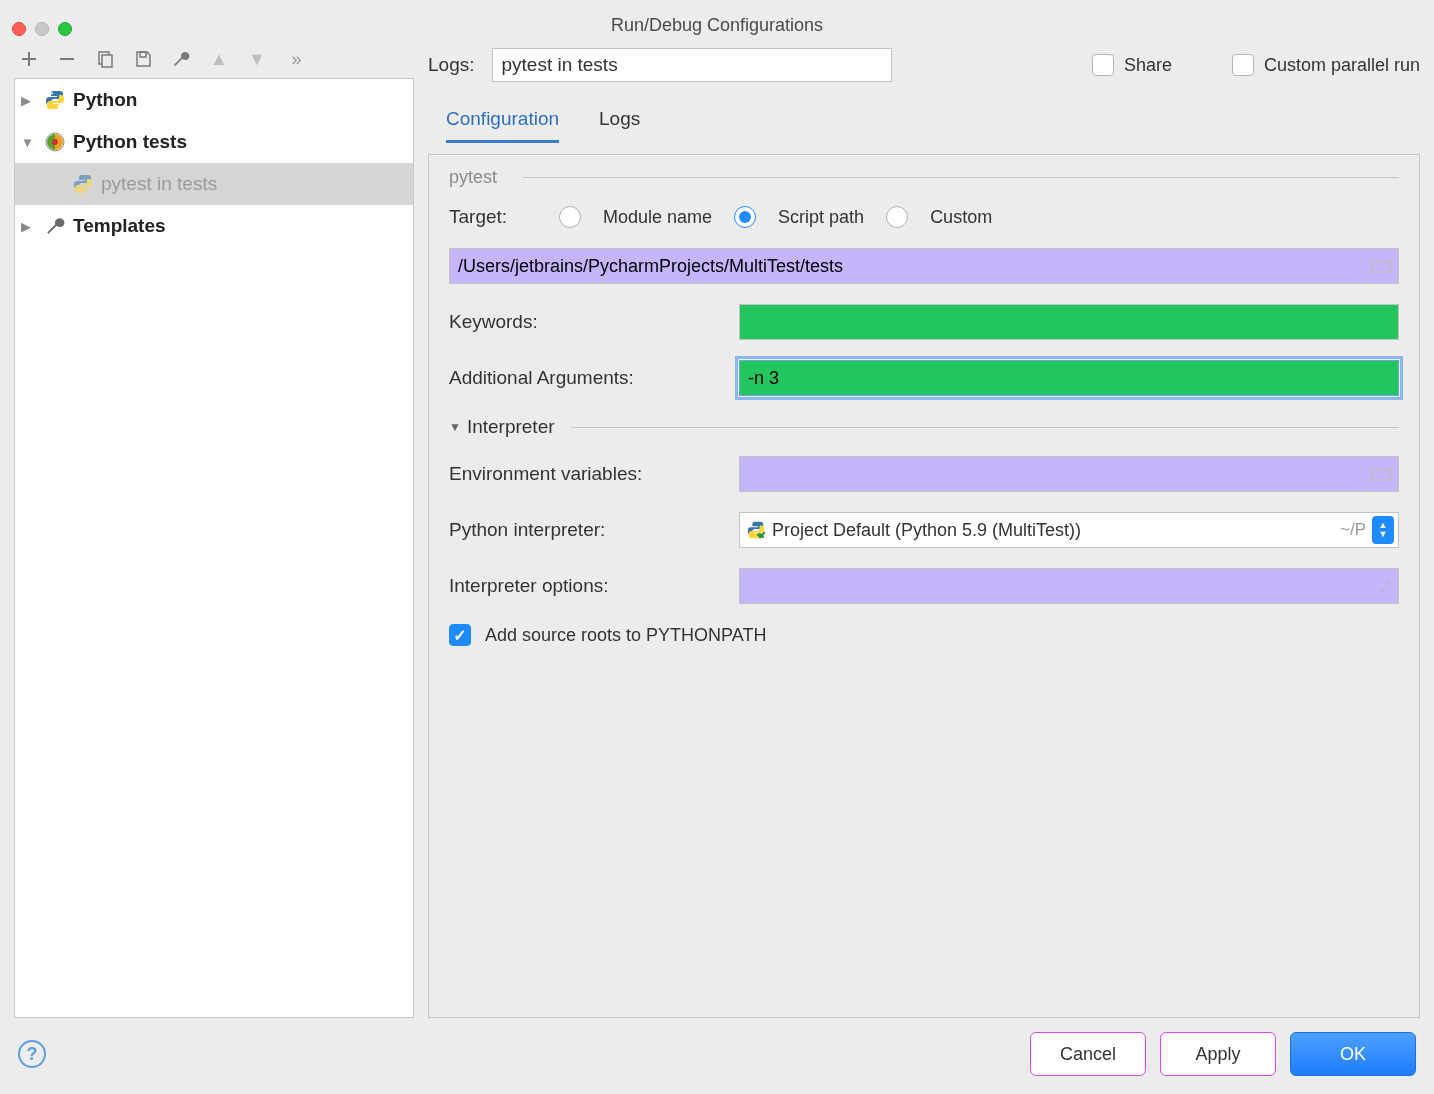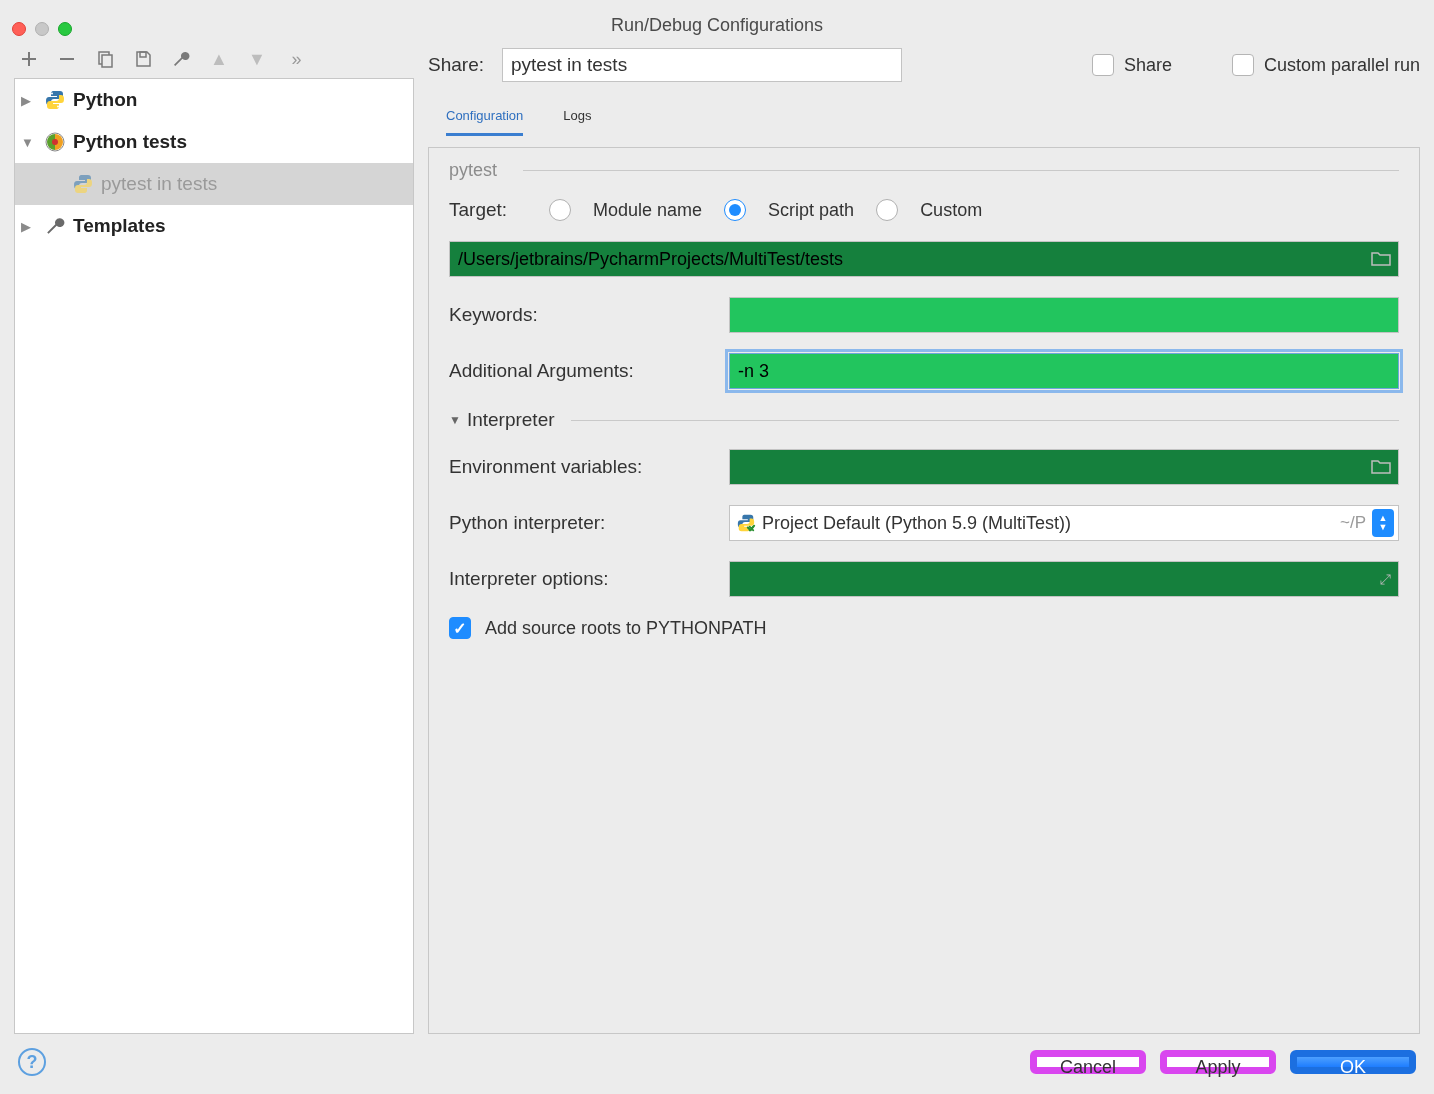--- a/index.html
+++ b/index.html
@@ -90,47 +90,47 @@
 .name-input { width: 400px; }
 .chk-row { display: flex; align-items: center; gap: 10px; }
 .mac-chk {
   width: 22px; height: 22px; border: 1px solid #b5b5b5; border-radius: 4px; background: #fff;
   display: flex; align-items: center; justify-content: center;
 }
 .mac-chk.checked { background: #1e8cff; border-color: #1e8cff; }
 .mac-chk.checked::after { content: "✓"; color: #fff; font-size: 16px; font-weight: bold; }
 
 .tabs { display: flex; gap: 40px; padding: 14px 0 0 18px; border-bottom: 1px solid transparent; }
-.tab { font-size: 13px; color: #333; padding-bottom: 10px; cursor: pointer; }
+.tab { font-size: 19px; color: #333; padding-bottom: 10px; cursor: pointer; }
 .tab.active { color: #2e6fbf; border-bottom: 3px solid #3a7ed0; }
 
 .panel {
   flex: 1;
   border: 1px solid #c7c7c7;
   background: #ececec;
   padding: 12px 20px 18px 20px;
   overflow: auto;
 }
 .fieldset-label { color: #8c8c8c; font-size: 18px; display: flex; align-items: center; gap: 26px; margin-bottom: 18px; }
 .fieldset-label .line { flex: 1; height: 1px; background: #c9c9c9; }
 
-.form-row { display: flex; align-items: center; margin-bottom: 20px; gap: 0; }
+.form-row { display: flex; align-items: center; margin-bottom: 20px; gap: 10px; }
 .form-label { width: 280px; font-size: 19px; color: #333; flex-shrink: 0; }
 .form-label.short { width: 100px; }
 .radio-group { display: flex; align-items: center; gap: 22px; }
 .mac-radio {
   width: 22px; height: 22px; border-radius: 50%; border: 1px solid #b0b0b0; background: #fff;
   display: flex; align-items: center; justify-content: center;
 }
 .mac-radio.checked { border-color: #1e8cff; }
 .mac-radio.checked::after { content: ""; width: 12px; height: 12px; border-radius: 50%; background: #1e8cff; }
 
 .path-input { flex: 1; height: 36px; display: flex; align-items: center; position: relative; }
 .path-input input {
-  width: 100%; height: 100%; border: 1px solid #c3c3c3; background: #15803d; padding: 0 36px 0 8px; font-size: 18px;
+  width: 100%; height: 100%; border: 1px solid #c3c3c3; background: #c4b5fd; padding: 0 36px 0 8px; font-size: 18px;
 }
 .path-input .folder-icon { position: absolute; right: 8px; color: #b8b8b8; }
 
 .wide-input { flex: 1; height: 36px; border: 1px solid #c3c3c3; background: #22c55e; padding: 0 8px; font-size: 18px; }
 .focused { outline: 3px solid #8bb8ec; outline-offset: 1px; border-color: #6fa5dd !important; }
 
 .env-header { display: flex; align-items: center; gap: 6px; font-size: 19px; margin: 10px 0 18px 0; }
 .env-header .line { flex: 1; height: 1px; background: #c9c9c9; margin-left: 10px; }
 .caret-down { font-size: 12px; color: #666; }
 
@@ -154,21 +154,21 @@
   align-items: center;
   padding: 14px 18px 18px 18px;
   gap: 14px;
 }
 .help-icon {
   width: 28px; height: 28px; border: 2px solid #5da0e0; border-radius: 50%;
   color: #5da0e0; display: flex; align-items: center; justify-content: center; font-size: 18px; font-weight: bold;
 }
 .spacer { flex: 1; }
 .btn {
-  min-width: 116px; height: 24px; border: 7px solid #d946ef; border-radius: 6px; background: #fff;
+  min-width: 116px; height: 44px; border: 1px solid #d946ef; border-radius: 6px; background: #fff;
   font-size: 18px; color: #333; cursor: pointer;
 }
 .btn.primary {
   background: linear-gradient(#4da0ff, #1e7dff); color: #fff; border-color: #1c6fe0;
   min-width: 126px;
 }
 
 svg { display: block; }
 </style>
 </head>
@@ -261,21 +261,21 @@
                 <path d="M13 2a4 4 0 0 0-3.7 5.5L2 14.8l1.2 1.2 7.3-7.3A4 4 0 1 0 13 2z" fill="#6a6a6a"></path>
               </svg>
             </span>
           <span class="tree-label bold">Templates</span>
         </div>
       </div>
     </div>
 
     <div class="right-col">
       <div class="name-row">
-        <span class="name-label">Share:</span>
+        <span class="name-label">Logs:</span>
         <input class="text-input name-input" value="pytest in tests" style="">
         <div class="spacer"></div>
         <div class="chk-row">
           <div class="mac-chk"></div>
           <span>Share</span>
         </div>
         <div style="width:24px"></div>
         <div class="chk-row">
           <div class="mac-chk"></div>
           <span>Custom parallel run</span>

